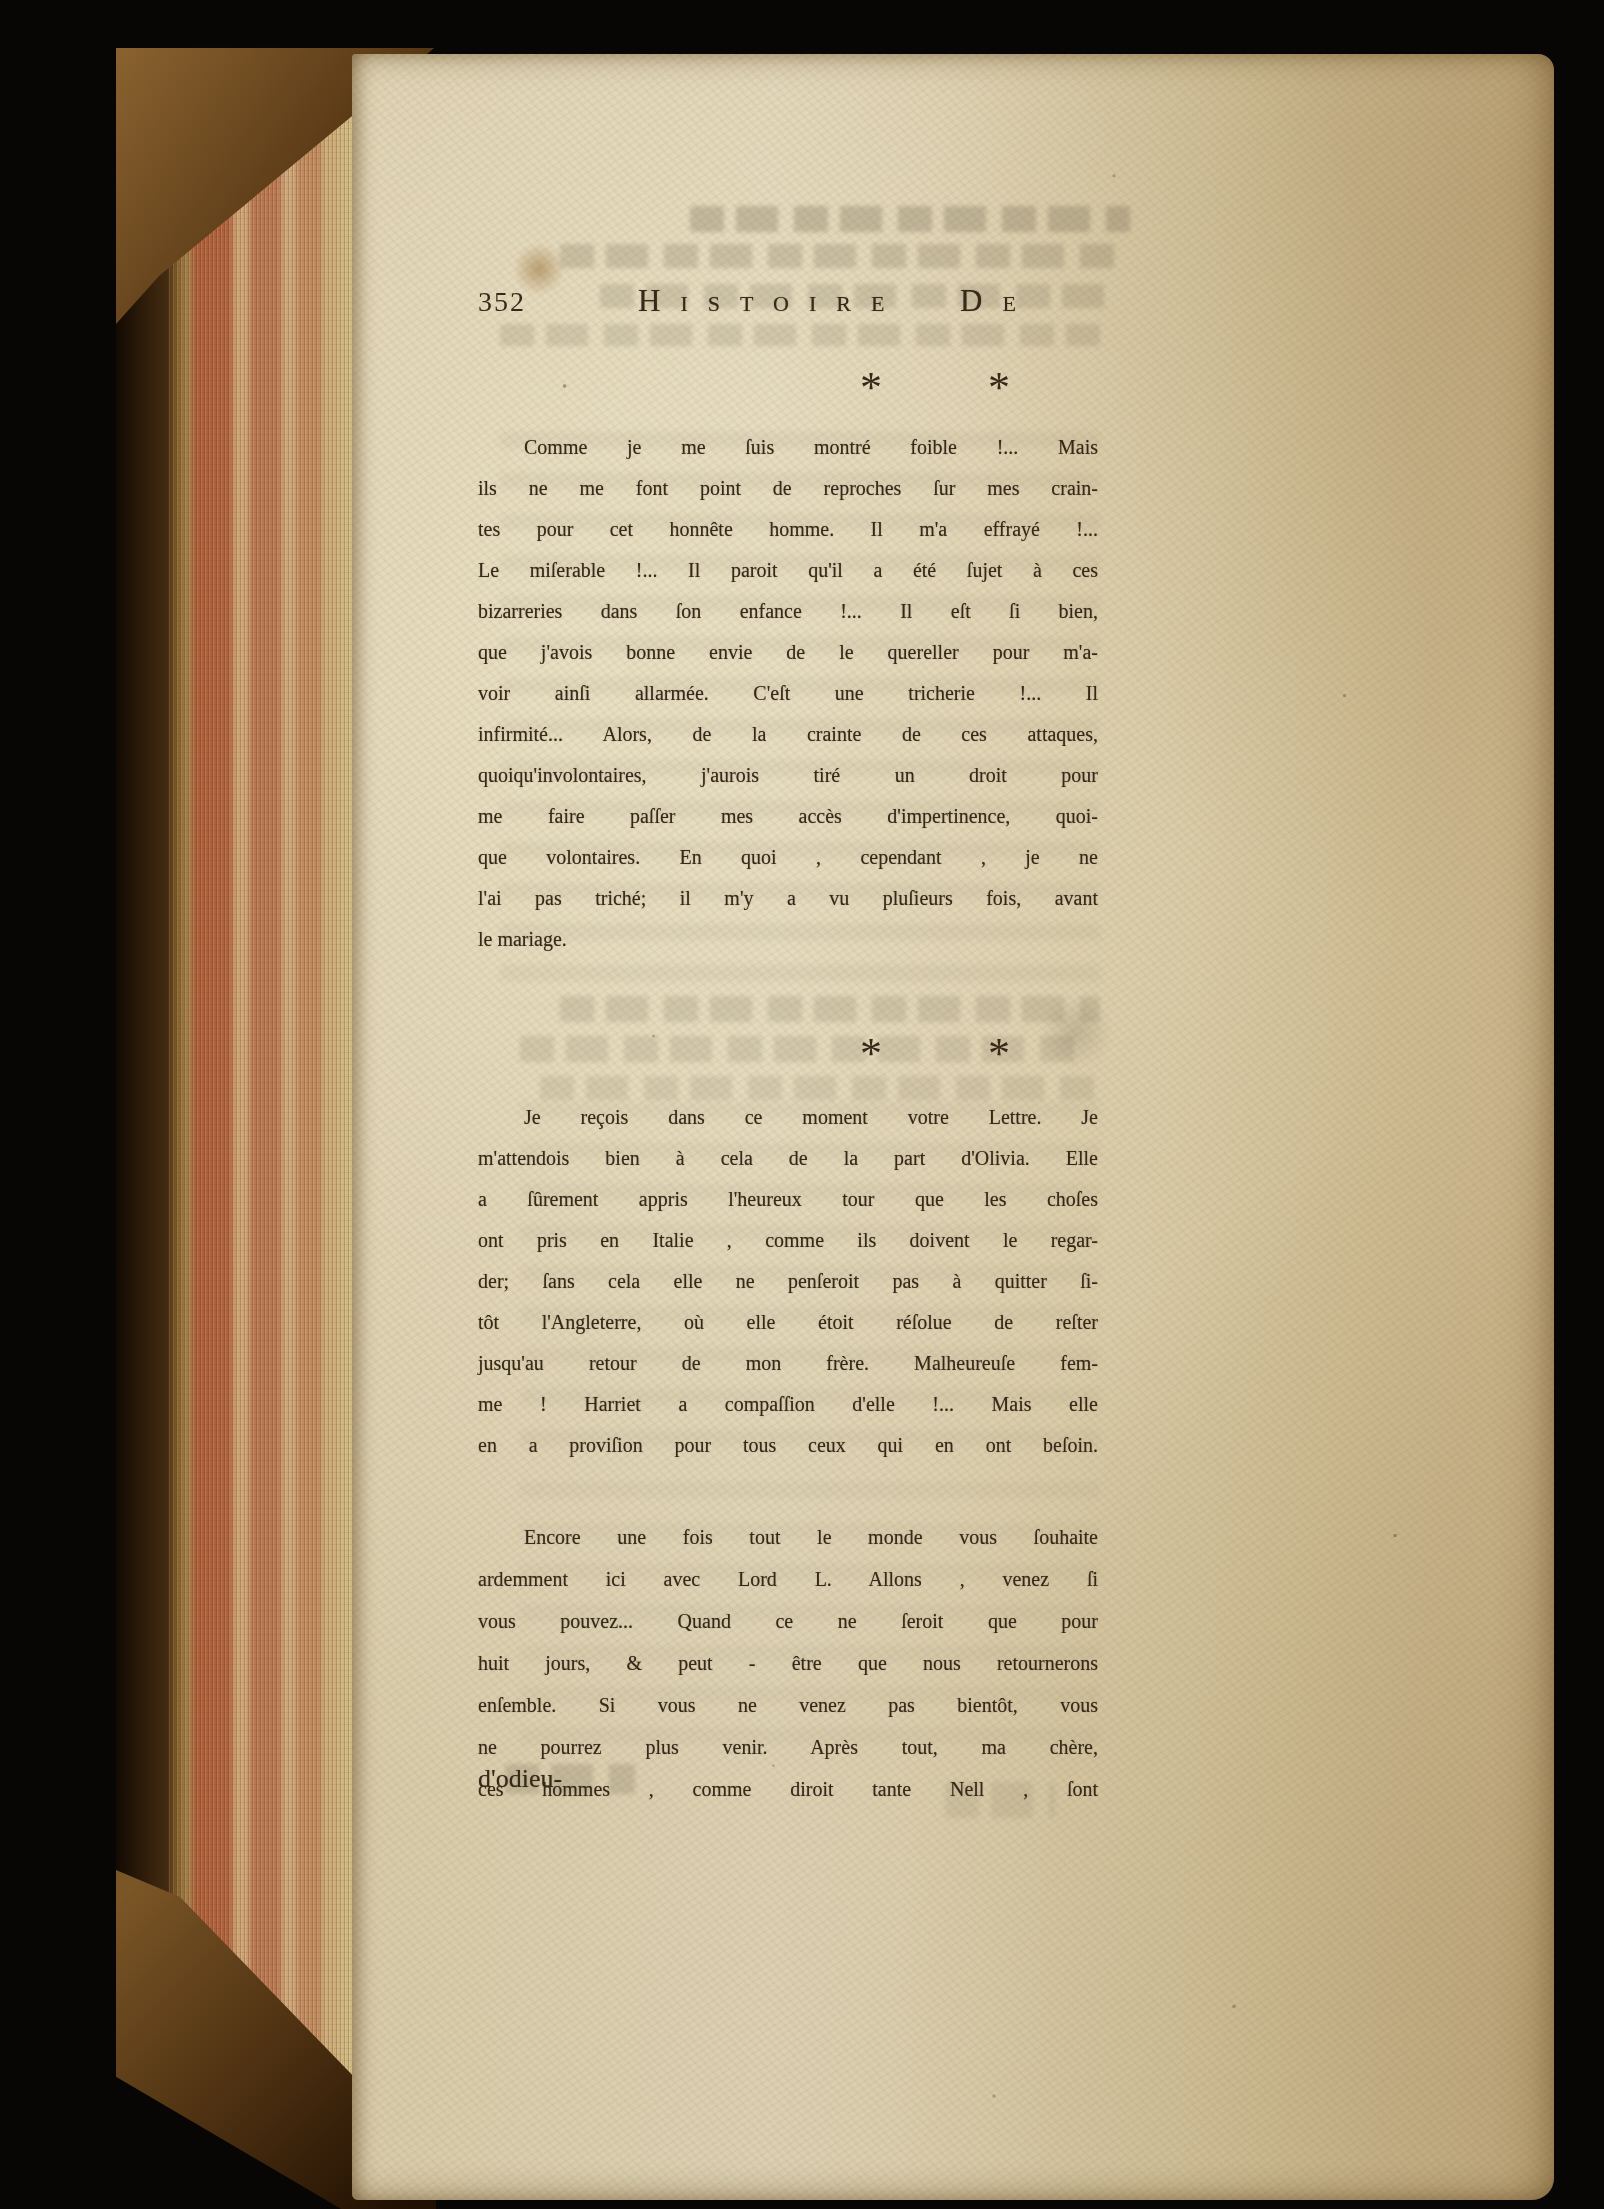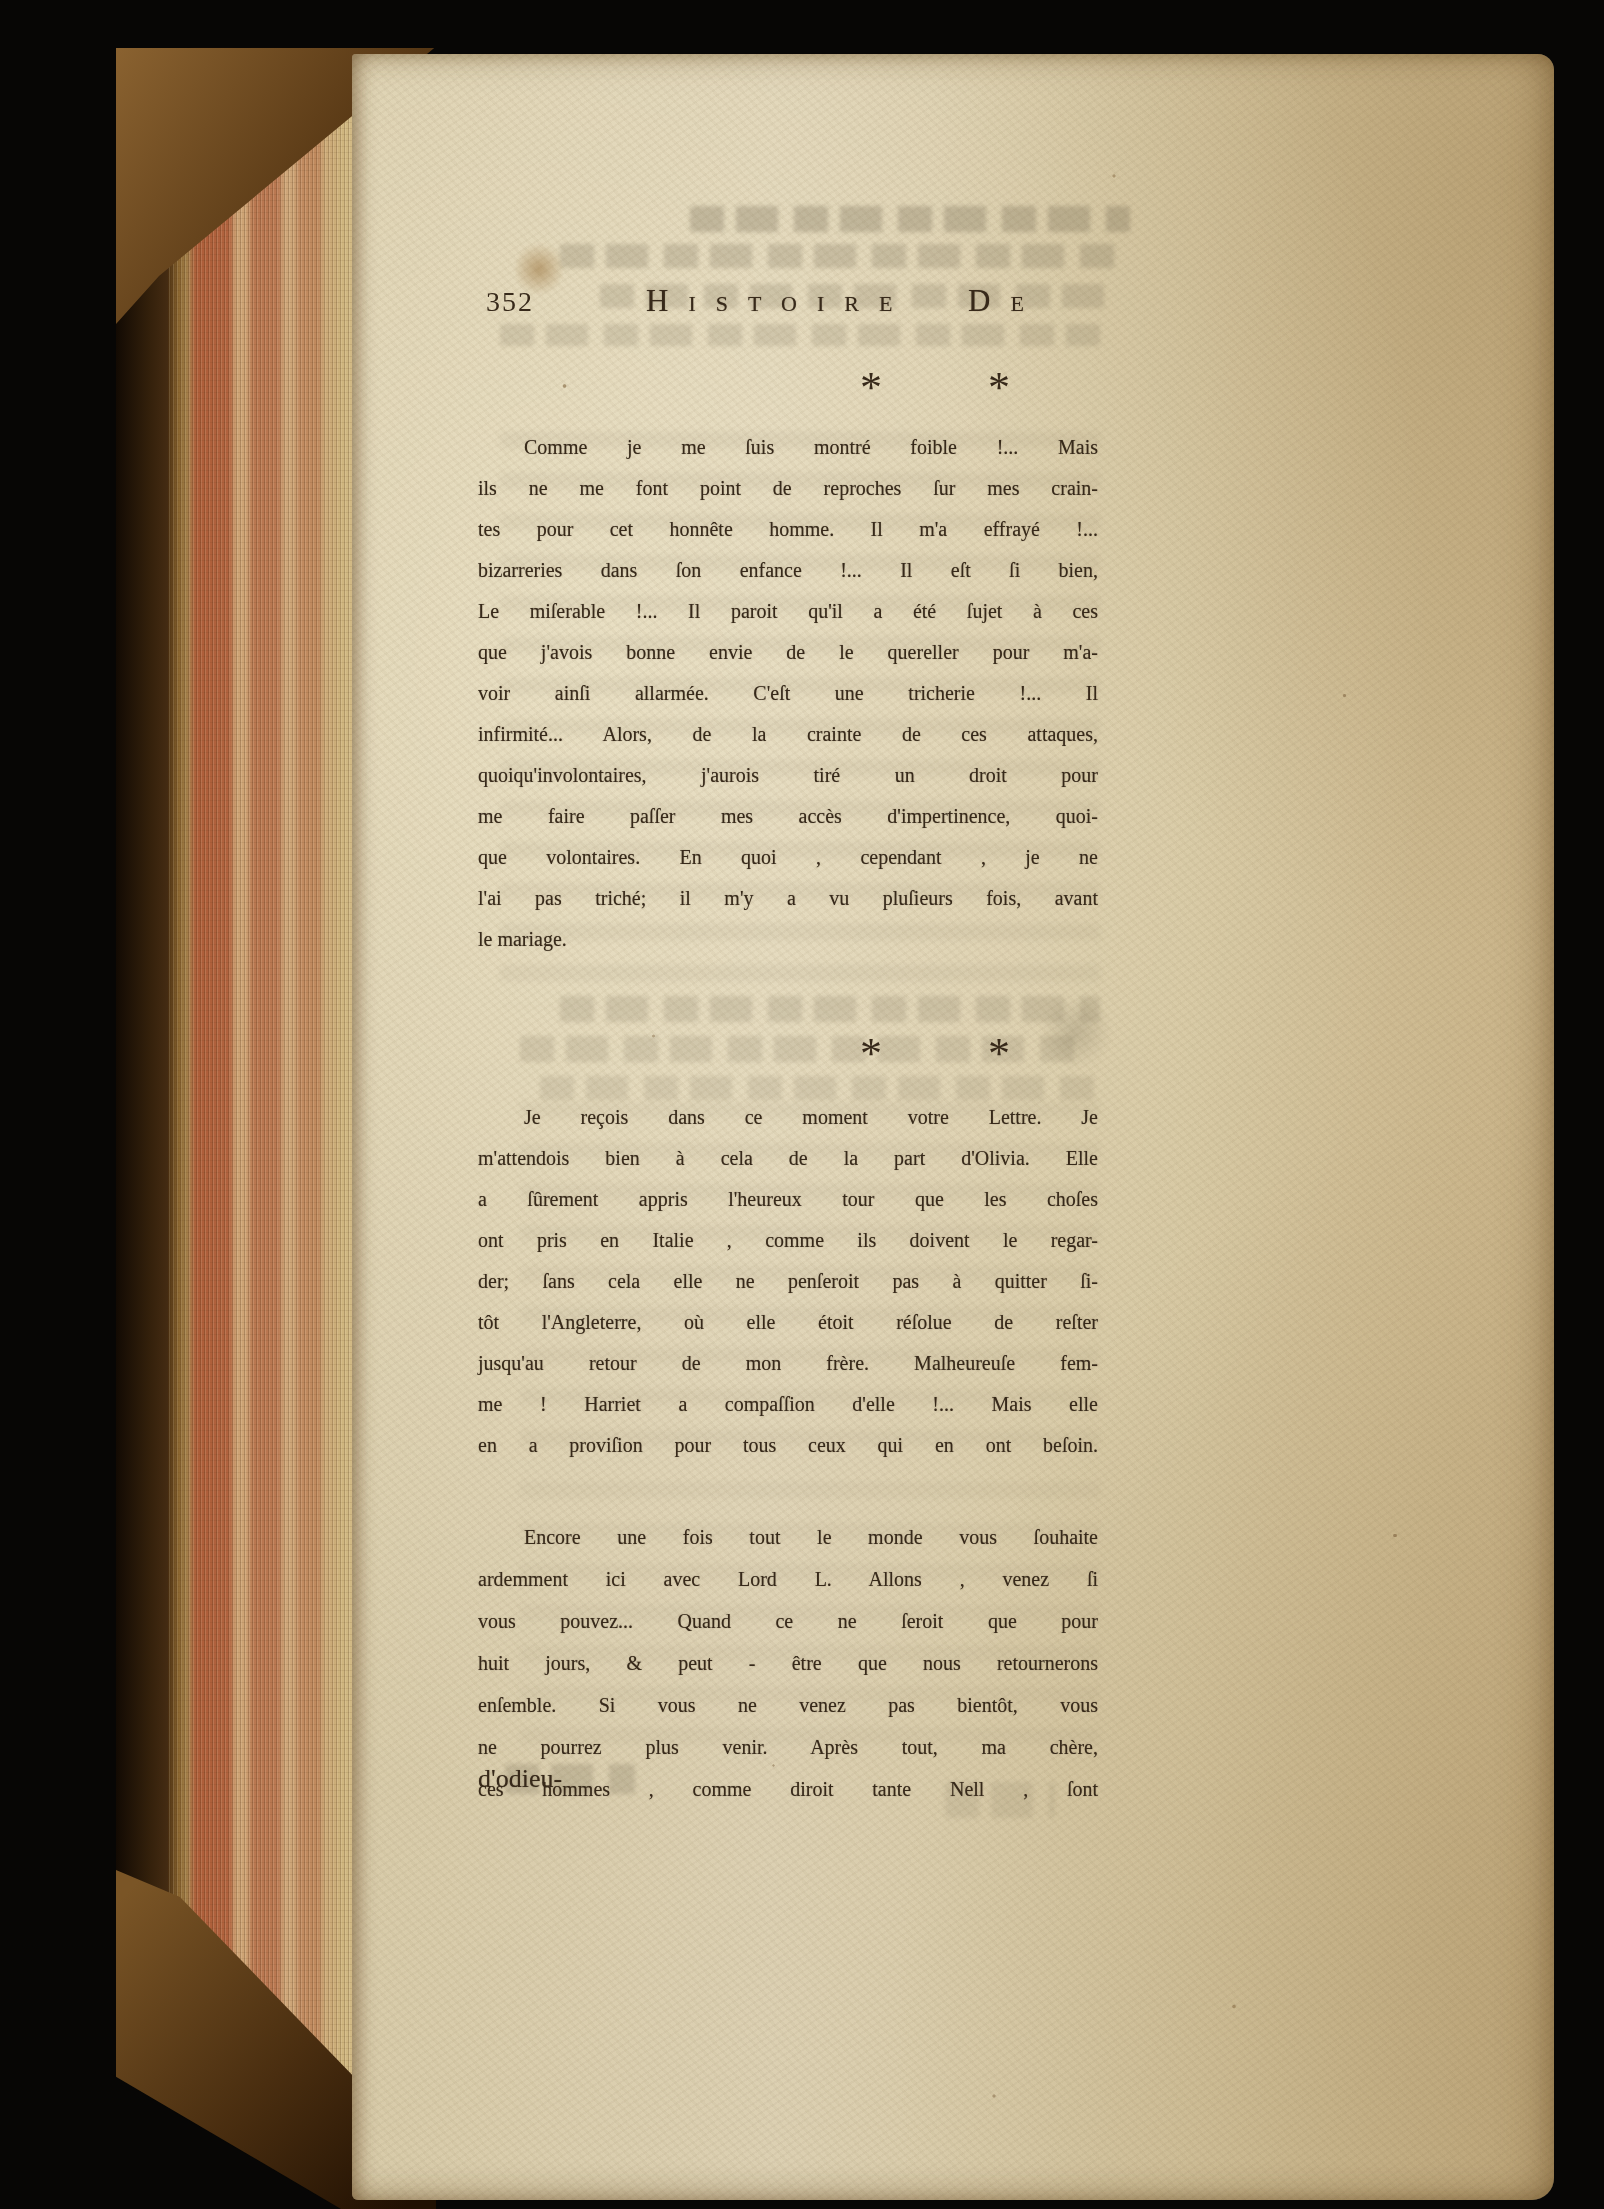--- a/index.html
+++ b/index.html
@@ -81,21 +81,21 @@
       rgba(105,95,72,.55) 46px 88px, rgba(105,95,72,0) 88px 104px);}
   .ghost-block{position:absolute;filter:blur(3px);
     background:repeating-linear-gradient(180deg, rgba(100,90,68,.5) 0 16px, rgba(0,0,0,0) 16px 41px);}
   .ghost-blob{position:absolute;border-radius:50%;filter:blur(3px);
     background:radial-gradient(circle, rgba(80,70,50,.5), rgba(80,70,50,0) 70%);}
 
   
   .text-block{position:absolute;left:478px;top:0;width:620px;color:var(--ink);}
   .text-block > div{position:absolute;width:100%;}
   .running-header{top:283px;display:flex;align-items:baseline;}
-  .page-number{font-size:28px;letter-spacing:2px;margin-left:8px;}
+  .page-number{font-size:28px;letter-spacing:2px;}
   .running-title{font-size:31px;font-variant:small-caps;letter-spacing:20px;word-spacing:28px;margin-left:112px;
     text-shadow:0 0 1px rgba(58,46,30,.55);}
   .sep{display:flex;gap:106px;padding-left:382px;box-sizing:border-box;}
   .sep span{font-size:44px;line-height:20px;transform:translateY(10px);display:inline-block;}
   .sep-top{top:368px;}
   .sep-middle{top:1034px;}
   .para{font-size:20px;}
   .para .line{text-align:justify;text-align-last:justify;height:41px;line-height:41px;white-space:normal;
     text-shadow:0 0 1px rgba(58,46,30,.5);}
   .para .line:first-child{text-indent:46px;}
@@ -153,22 +153,22 @@
 
     <div class="sep sep-top">
       <span>*</span>
       <span>*</span>
     </div>
 
     <div class="para para-1">
         <div class="line">Comme je me ſuis montré foible !... Mais</div>
         <div class="line">ils ne me font point de reproches ſur mes crain-</div>
         <div class="line">tes pour cet honnête homme. Il m'a effrayé !...</div>
+        <div class="line">Le miſerable !... Il paroit qu'il a été ſujet à ces</div>
         <div class="line">bizarreries dans ſon enfance !... Il eſt ſi bien,</div>
-        <div class="line">Le miſerable !... Il paroit qu'il a été ſujet à ces</div>
         <div class="line">que j'avois bonne envie de le quereller pour m'a-</div>
         <div class="line">voir ainſi allarmée. C'eſt une tricherie !... Il</div>
         <div class="line">infirmité... Alors, de la crainte de ces attaques,</div>
         <div class="line">quoiqu'involontaires, j'aurois tiré un droit pour</div>
         <div class="line">me faire paſſer mes accès d'impertinence, quoi-</div>
         <div class="line">que volontaires. En quoi , cependant , je ne</div>
         <div class="line">l'ai pas triché; il m'y a vu pluſieurs fois, avant</div>
         <div class="line">le mariage.</div>
       </div>
 

